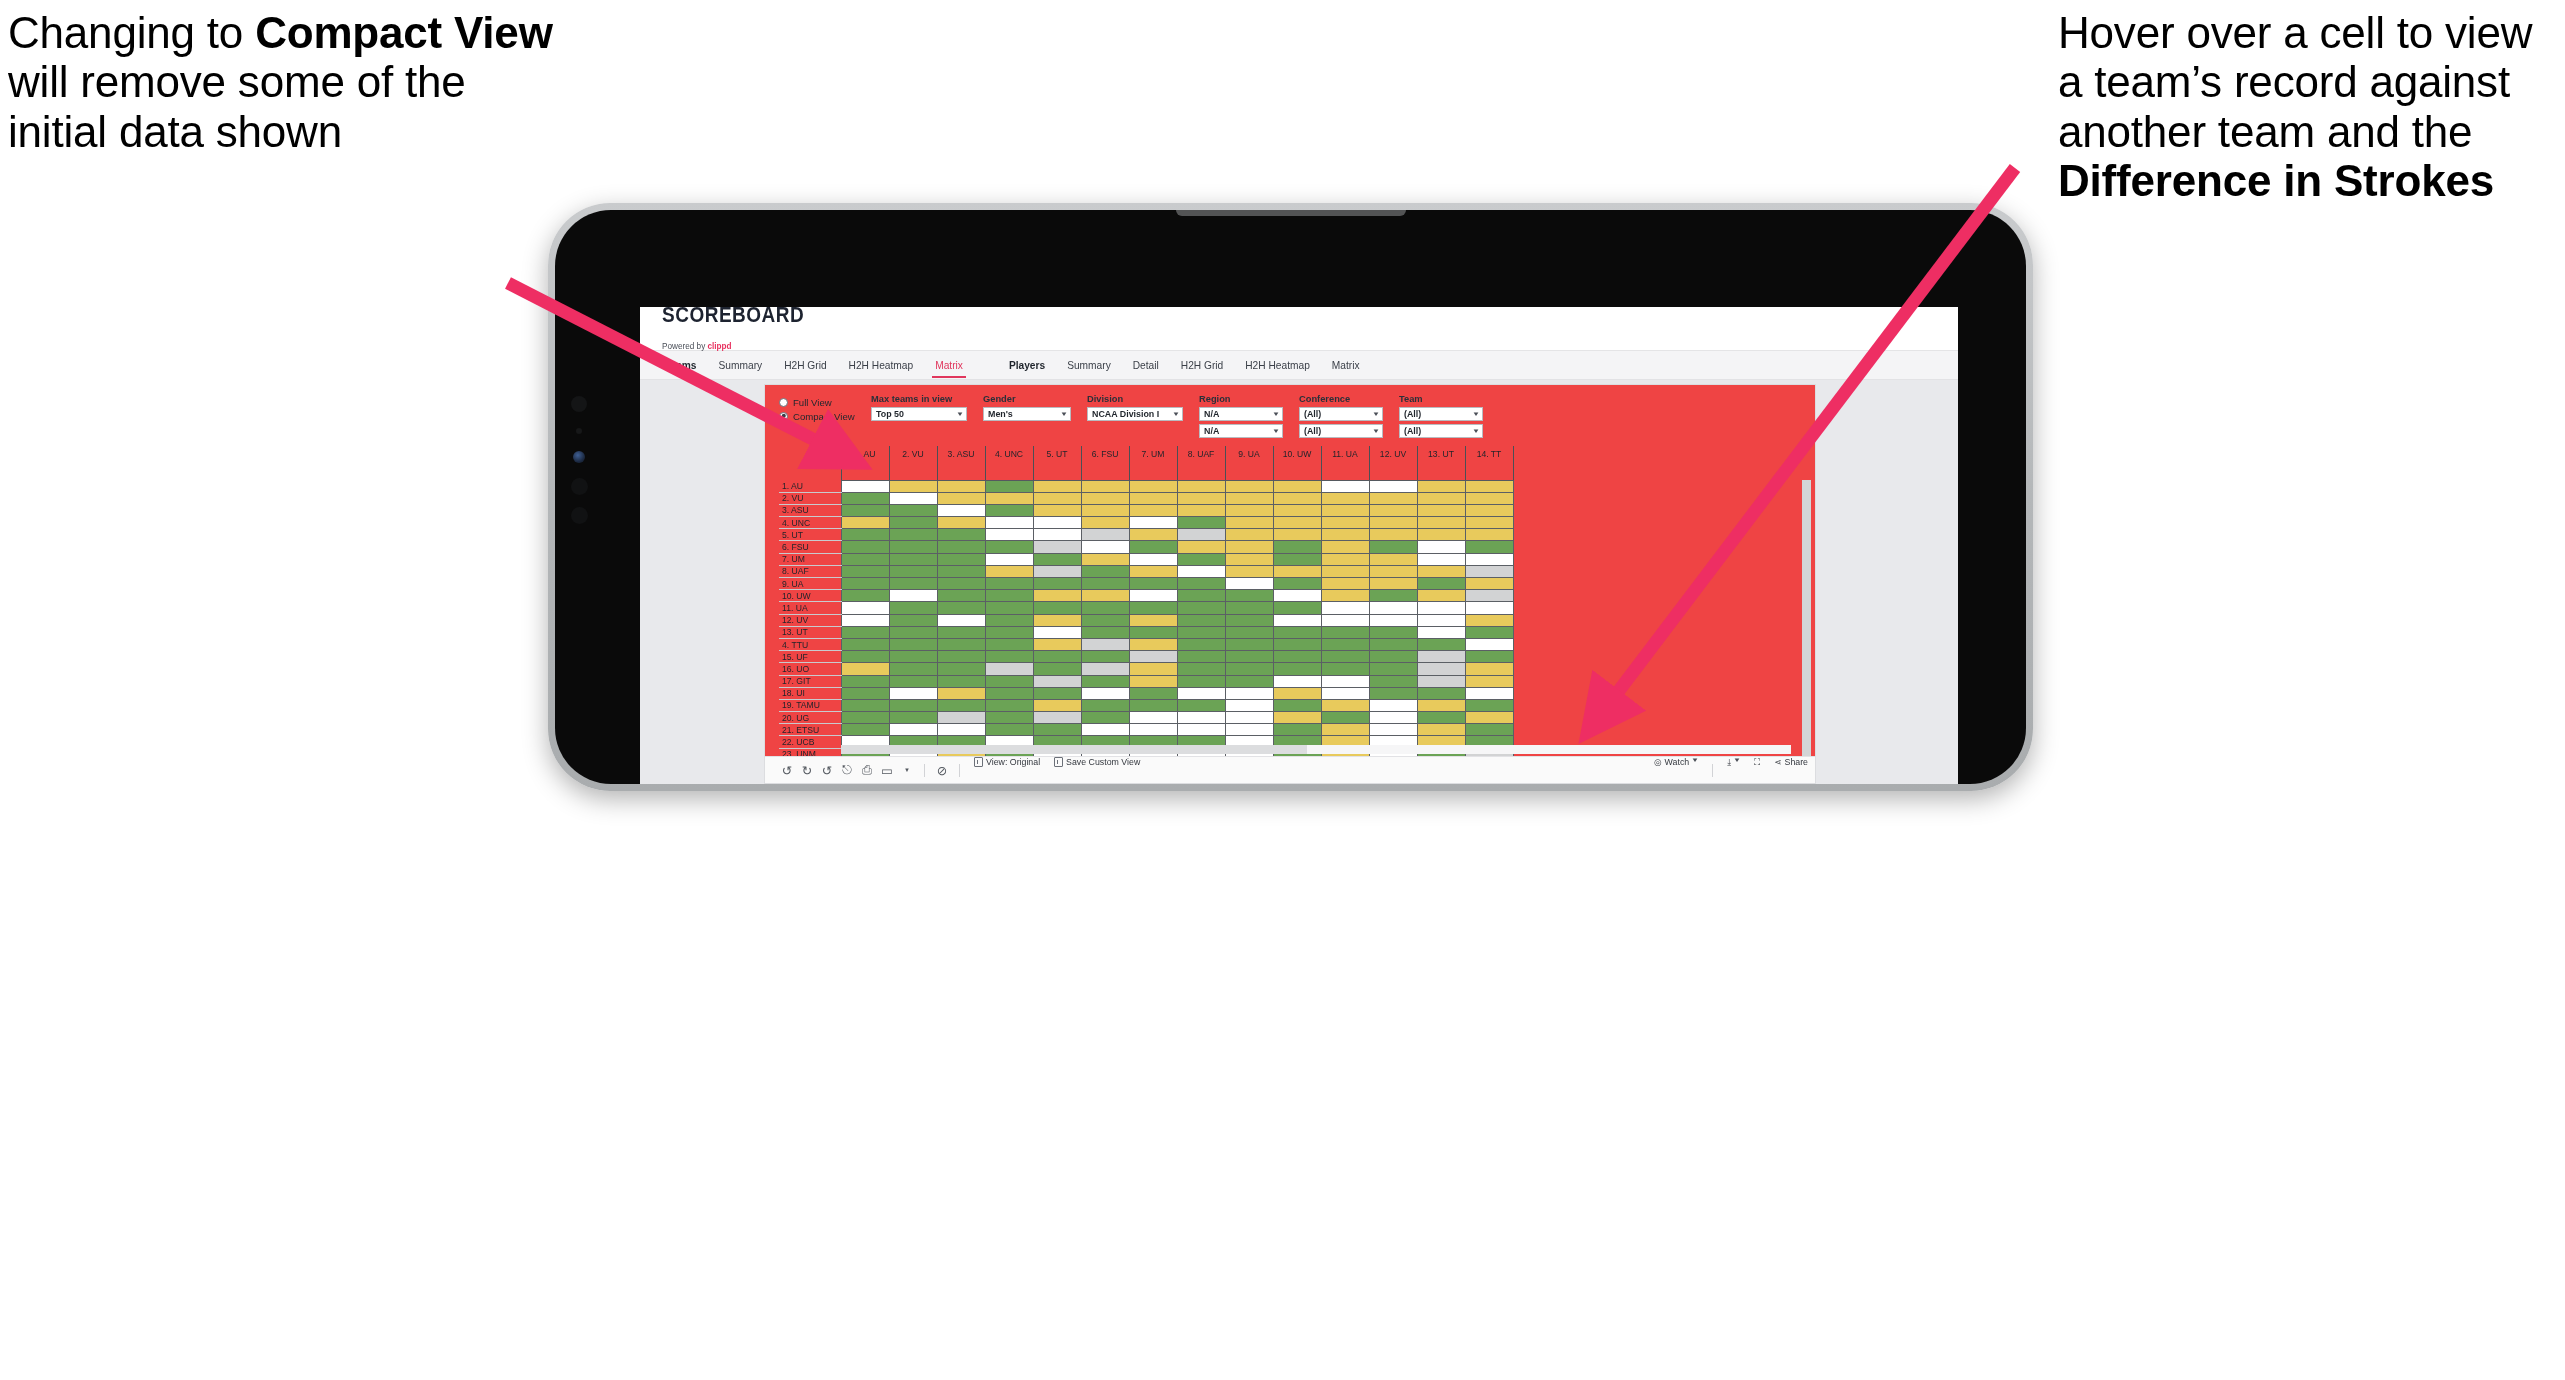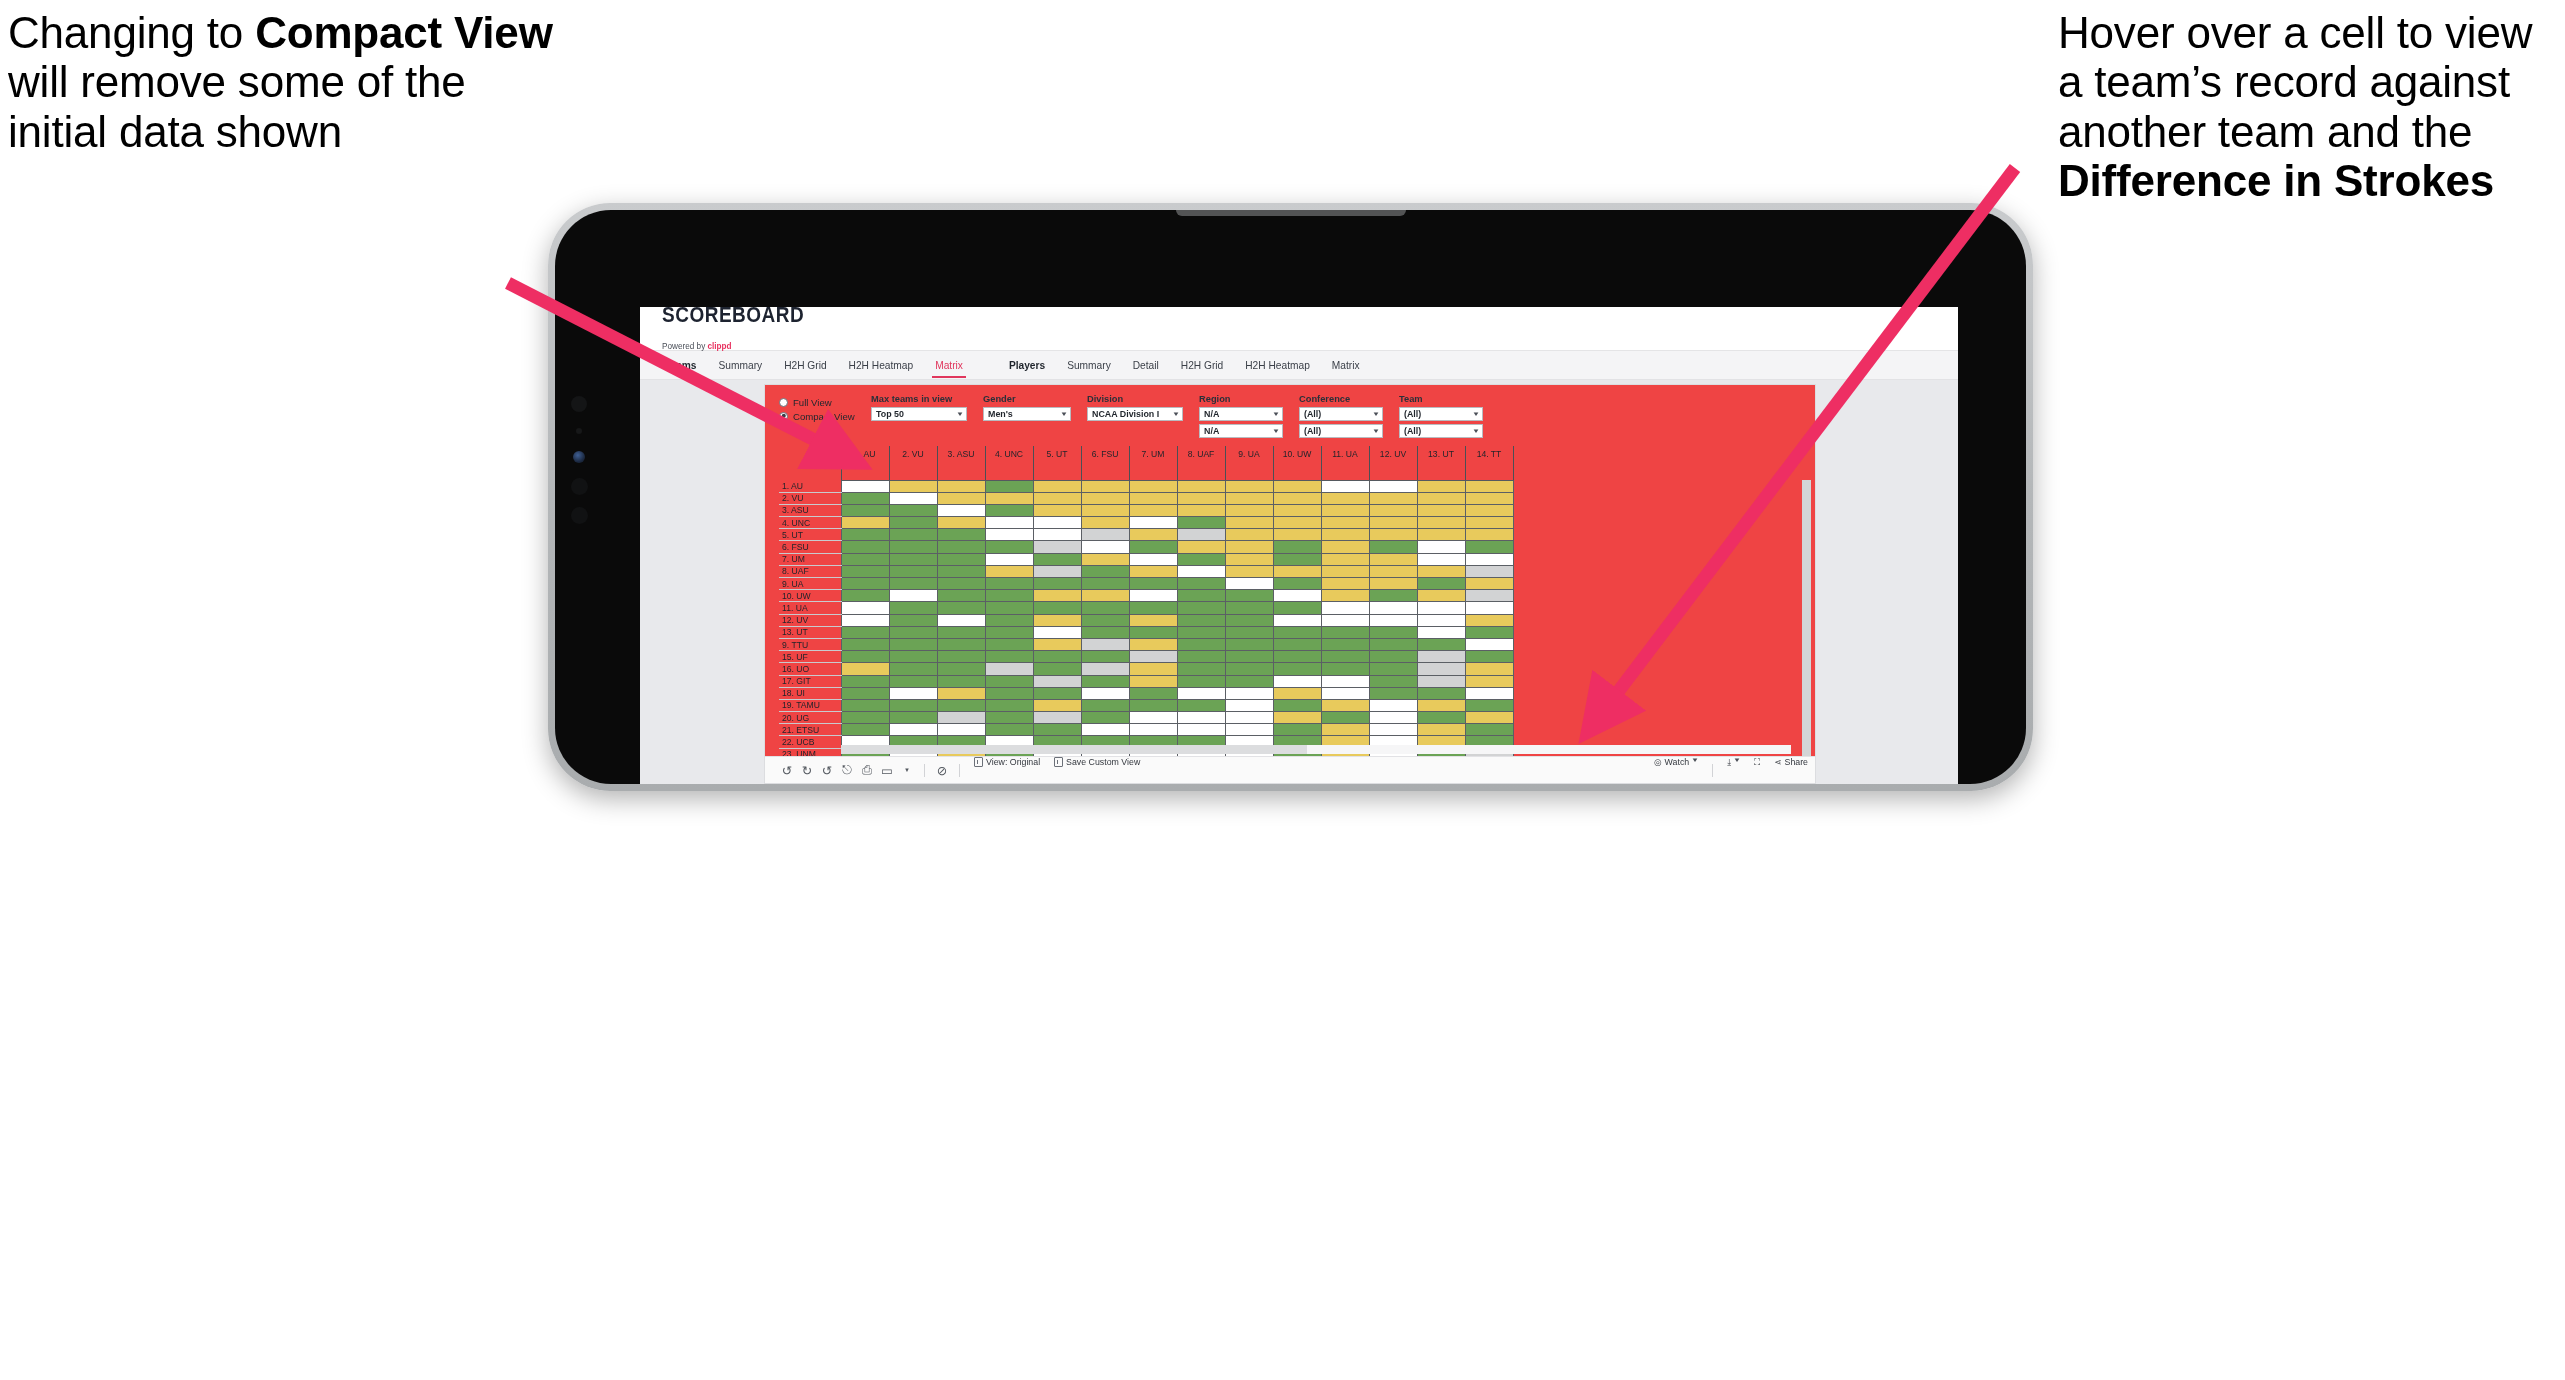--- a/index.html
+++ b/index.html
@@ -573,21 +573,21 @@
                       <td class="cell c-g"></td>
                       <td class="cell c-g"></td>
                       <td class="cell c-g"></td>
                       <td class="cell c-g"></td>
                       <td class="cell c-g"></td>
                       <td class="cell c-g"></td>
                       <td class="cell c-w"></td>
                       <td class="cell c-g"></td>
                     </tr>
                     <tr>
-                      <td class="rowh">9. TTU</td>
+                      <td class="rowh">4. TTU</td>
                       <td class="cell c-g"></td>
                       <td class="cell c-g"></td>
                       <td class="cell c-g"></td>
                       <td class="cell c-g"></td>
                       <td class="cell c-y"></td>
                       <td class="cell c-s"></td>
                       <td class="cell c-y"></td>
                       <td class="cell c-g"></td>
                       <td class="cell c-g"></td>
                       <td class="cell c-g"></td>

